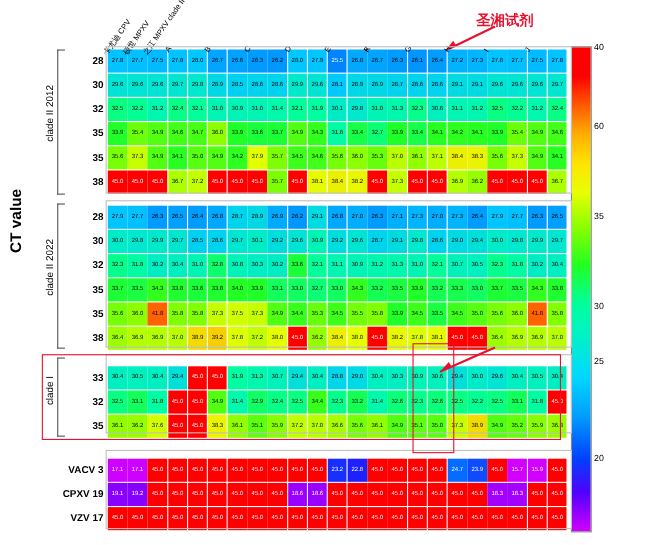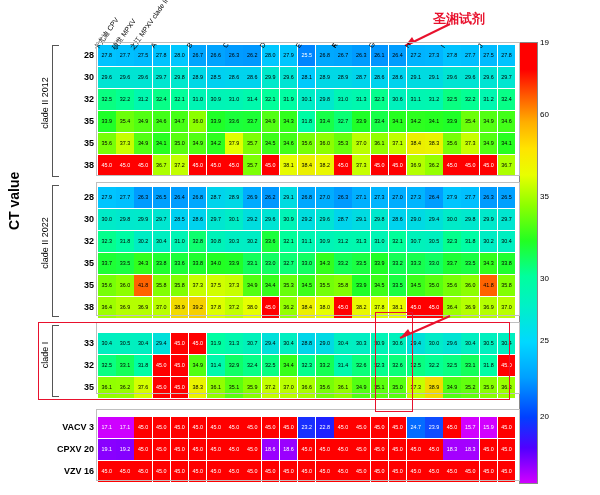--- a/index.html
+++ b/index.html
@@ -142,25 +142,25 @@
   <div class="grp-box" style="left:52px; top:45px; height:130px;"></div>
   <div class="grp-label" style="left:40px; top:168px; width:130px;">clade II 2012</div>
 
   <div class="grp-box" style="left:52px; top:185px; height:130px;"></div>
   <div class="grp-label" style="left:40px; top:308px; width:130px;">clade II 2022</div>
 
   <div class="grp-box" style="left:52px; top:325px; height:70px;"></div>
   <div class="grp-label" style="left:40px; top:390px; width:70px;">clade I</div>
 
   <div class="cbar"></div>
-  <div class="cbar-tick" style="top:38px;">19</div>
+  <div class="cbar-tick" style="top:38px;">40</div>
   <div class="cbar-tick" style="top:110px;">60</div>
   <div class="cbar-tick" style="top:192px;">35</div>
   <div class="cbar-tick" style="top:274px;">30</div>
-  <div class="cbar-tick" style="top:336px;">25</div>
+  <div class="cbar-tick" style="top:324px;">25</div>
   <div class="cbar-tick" style="top:412px;">20</div>
 
 <div class="rowlab" style="left: 54px; top: 50px; width: 40px;">28</div>
     <div class="cell" style="left: 98px; top: 45px; width: 17.5739px; height: 20.5px; background: rgb(0, 195, 255);">27.8</div>
     <div class="cell" style="left: 116.174px; top: 45px; width: 17.5739px; height: 20.5px; background: rgb(0, 192, 255);">27.7</div>
     <div class="cell" style="left: 134.348px; top: 45px; width: 17.5739px; height: 20.5px; background: rgb(0, 187, 255);">27.5</div>
     <div class="cell" style="left: 152.522px; top: 45px; width: 17.5739px; height: 20.5px; background: rgb(0, 195, 255);">27.8</div>
     <div class="cell" style="left: 170.696px; top: 45px; width: 17.5739px; height: 20.5px; background: rgb(0, 200, 255);">28.0</div>
     <div class="cell" style="left: 188.87px; top: 45px; width: 17.5739px; height: 20.5px; background: rgb(0, 165, 255);">26.7</div>
     <div class="cell" style="left: 207.043px; top: 45px; width: 17.5739px; height: 20.5px; background: rgb(0, 163, 255);">26.6</div>
@@ -533,21 +533,21 @@
     <div class="cell white-txt" style="left: 334.261px; top: 417px; width: 17.5739px; height: 20.5px; background: rgb(255, 0, 0);">45.0</div>
     <div class="cell white-txt" style="left: 352.435px; top: 417px; width: 17.5739px; height: 20.5px; background: rgb(255, 0, 0);">45.0</div>
     <div class="cell white-txt" style="left: 370.609px; top: 417px; width: 17.5739px; height: 20.5px; background: rgb(255, 0, 0);">45.0</div>
     <div class="cell white-txt" style="left: 388.783px; top: 417px; width: 17.5739px; height: 20.5px; background: rgb(255, 0, 0);">45.0</div>
     <div class="cell white-txt" style="left: 406.957px; top: 417px; width: 17.5739px; height: 20.5px; background: rgb(4, 108, 255);">24.7</div>
     <div class="cell white-txt" style="left: 425.13px; top: 417px; width: 17.5739px; height: 20.5px; background: rgb(15, 76, 255);">23.9</div>
     <div class="cell white-txt" style="left: 443.304px; top: 417px; width: 17.5739px; height: 20.5px; background: rgb(255, 0, 0);">45.0</div>
     <div class="cell white-txt" style="left: 461.478px; top: 417px; width: 17.5739px; height: 20.5px; background: rgb(210, 0, 255);">15.7</div>
     <div class="cell white-txt" style="left: 479.652px; top: 417px; width: 17.5739px; height: 20.5px; background: rgb(210, 0, 255);">15.9</div>
     <div class="cell white-txt" style="left: 497.826px; top: 417px; width: 17.5739px; height: 20.5px; background: rgb(255, 0, 0);">45.0</div>
-    <div class="rowlab" style="left: 46px; top: 444px; width: 48px;">CPXV 20</div>
+    <div class="rowlab" style="left: 46px; top: 444px; width: 48px;">CPXV 19</div>
     <div class="cell white-txt" style="left: 98px; top: 439px; width: 17.5739px; height: 20.5px; background: rgb(137, 0, 255);">19.1</div>
     <div class="cell white-txt" style="left: 116.174px; top: 439px; width: 17.5739px; height: 20.5px; background: rgb(133, 0, 255);">19.2</div>
     <div class="cell white-txt" style="left: 134.348px; top: 439px; width: 17.5739px; height: 20.5px; background: rgb(255, 0, 0);">45.0</div>
     <div class="cell white-txt" style="left: 152.522px; top: 439px; width: 17.5739px; height: 20.5px; background: rgb(255, 0, 0);">45.0</div>
     <div class="cell white-txt" style="left: 170.696px; top: 439px; width: 17.5739px; height: 20.5px; background: rgb(255, 0, 0);">45.0</div>
     <div class="cell white-txt" style="left: 188.87px; top: 439px; width: 17.5739px; height: 20.5px; background: rgb(255, 0, 0);">45.0</div>
     <div class="cell white-txt" style="left: 207.043px; top: 439px; width: 17.5739px; height: 20.5px; background: rgb(255, 0, 0);">45.0</div>
     <div class="cell white-txt" style="left: 225.217px; top: 439px; width: 17.5739px; height: 20.5px; background: rgb(255, 0, 0);">45.0</div>
     <div class="cell white-txt" style="left: 243.391px; top: 439px; width: 17.5739px; height: 20.5px; background: rgb(255, 0, 0);">45.0</div>
     <div class="cell white-txt" style="left: 261.565px; top: 439px; width: 17.5739px; height: 20.5px; background: rgb(154, 0, 255);">18.6</div>
@@ -557,21 +557,21 @@
     <div class="cell white-txt" style="left: 334.261px; top: 439px; width: 17.5739px; height: 20.5px; background: rgb(255, 0, 0);">45.0</div>
     <div class="cell white-txt" style="left: 352.435px; top: 439px; width: 17.5739px; height: 20.5px; background: rgb(255, 0, 0);">45.0</div>
     <div class="cell white-txt" style="left: 370.609px; top: 439px; width: 17.5739px; height: 20.5px; background: rgb(255, 0, 0);">45.0</div>
     <div class="cell white-txt" style="left: 388.783px; top: 439px; width: 17.5739px; height: 20.5px; background: rgb(255, 0, 0);">45.0</div>
     <div class="cell white-txt" style="left: 406.957px; top: 439px; width: 17.5739px; height: 20.5px; background: rgb(255, 0, 0);">45.0</div>
     <div class="cell white-txt" style="left: 425.13px; top: 439px; width: 17.5739px; height: 20.5px; background: rgb(255, 0, 0);">45.0</div>
     <div class="cell white-txt" style="left: 443.304px; top: 439px; width: 17.5739px; height: 20.5px; background: rgb(164, 0, 255);">18.3</div>
     <div class="cell white-txt" style="left: 461.478px; top: 439px; width: 17.5739px; height: 20.5px; background: rgb(164, 0, 255);">18.3</div>
     <div class="cell white-txt" style="left: 479.652px; top: 439px; width: 17.5739px; height: 20.5px; background: rgb(255, 0, 0);">45.0</div>
     <div class="cell white-txt" style="left: 497.826px; top: 439px; width: 17.5739px; height: 20.5px; background: rgb(255, 0, 0);">45.0</div>
-    <div class="rowlab" style="left: 46px; top: 466px; width: 48px;">VZV 16</div>
+    <div class="rowlab" style="left: 46px; top: 466px; width: 48px;">VZV 17</div>
     <div class="cell white-txt" style="left: 98px; top: 461px; width: 17.5739px; height: 20.5px; background: rgb(255, 0, 0);">45.0</div>
     <div class="cell white-txt" style="left: 116.174px; top: 461px; width: 17.5739px; height: 20.5px; background: rgb(255, 0, 0);">45.0</div>
     <div class="cell white-txt" style="left: 134.348px; top: 461px; width: 17.5739px; height: 20.5px; background: rgb(255, 0, 0);">45.0</div>
     <div class="cell white-txt" style="left: 152.522px; top: 461px; width: 17.5739px; height: 20.5px; background: rgb(255, 0, 0);">45.0</div>
     <div class="cell white-txt" style="left: 170.696px; top: 461px; width: 17.5739px; height: 20.5px; background: rgb(255, 0, 0);">45.0</div>
     <div class="cell white-txt" style="left: 188.87px; top: 461px; width: 17.5739px; height: 20.5px; background: rgb(255, 0, 0);">45.0</div>
     <div class="cell white-txt" style="left: 207.043px; top: 461px; width: 17.5739px; height: 20.5px; background: rgb(255, 0, 0);">45.0</div>
     <div class="cell white-txt" style="left: 225.217px; top: 461px; width: 17.5739px; height: 20.5px; background: rgb(255, 0, 0);">45.0</div>
     <div class="cell white-txt" style="left: 243.391px; top: 461px; width: 17.5739px; height: 20.5px; background: rgb(255, 0, 0);">45.0</div>
     <div class="cell white-txt" style="left: 261.565px; top: 461px; width: 17.5739px; height: 20.5px; background: rgb(255, 0, 0);">45.0</div>

